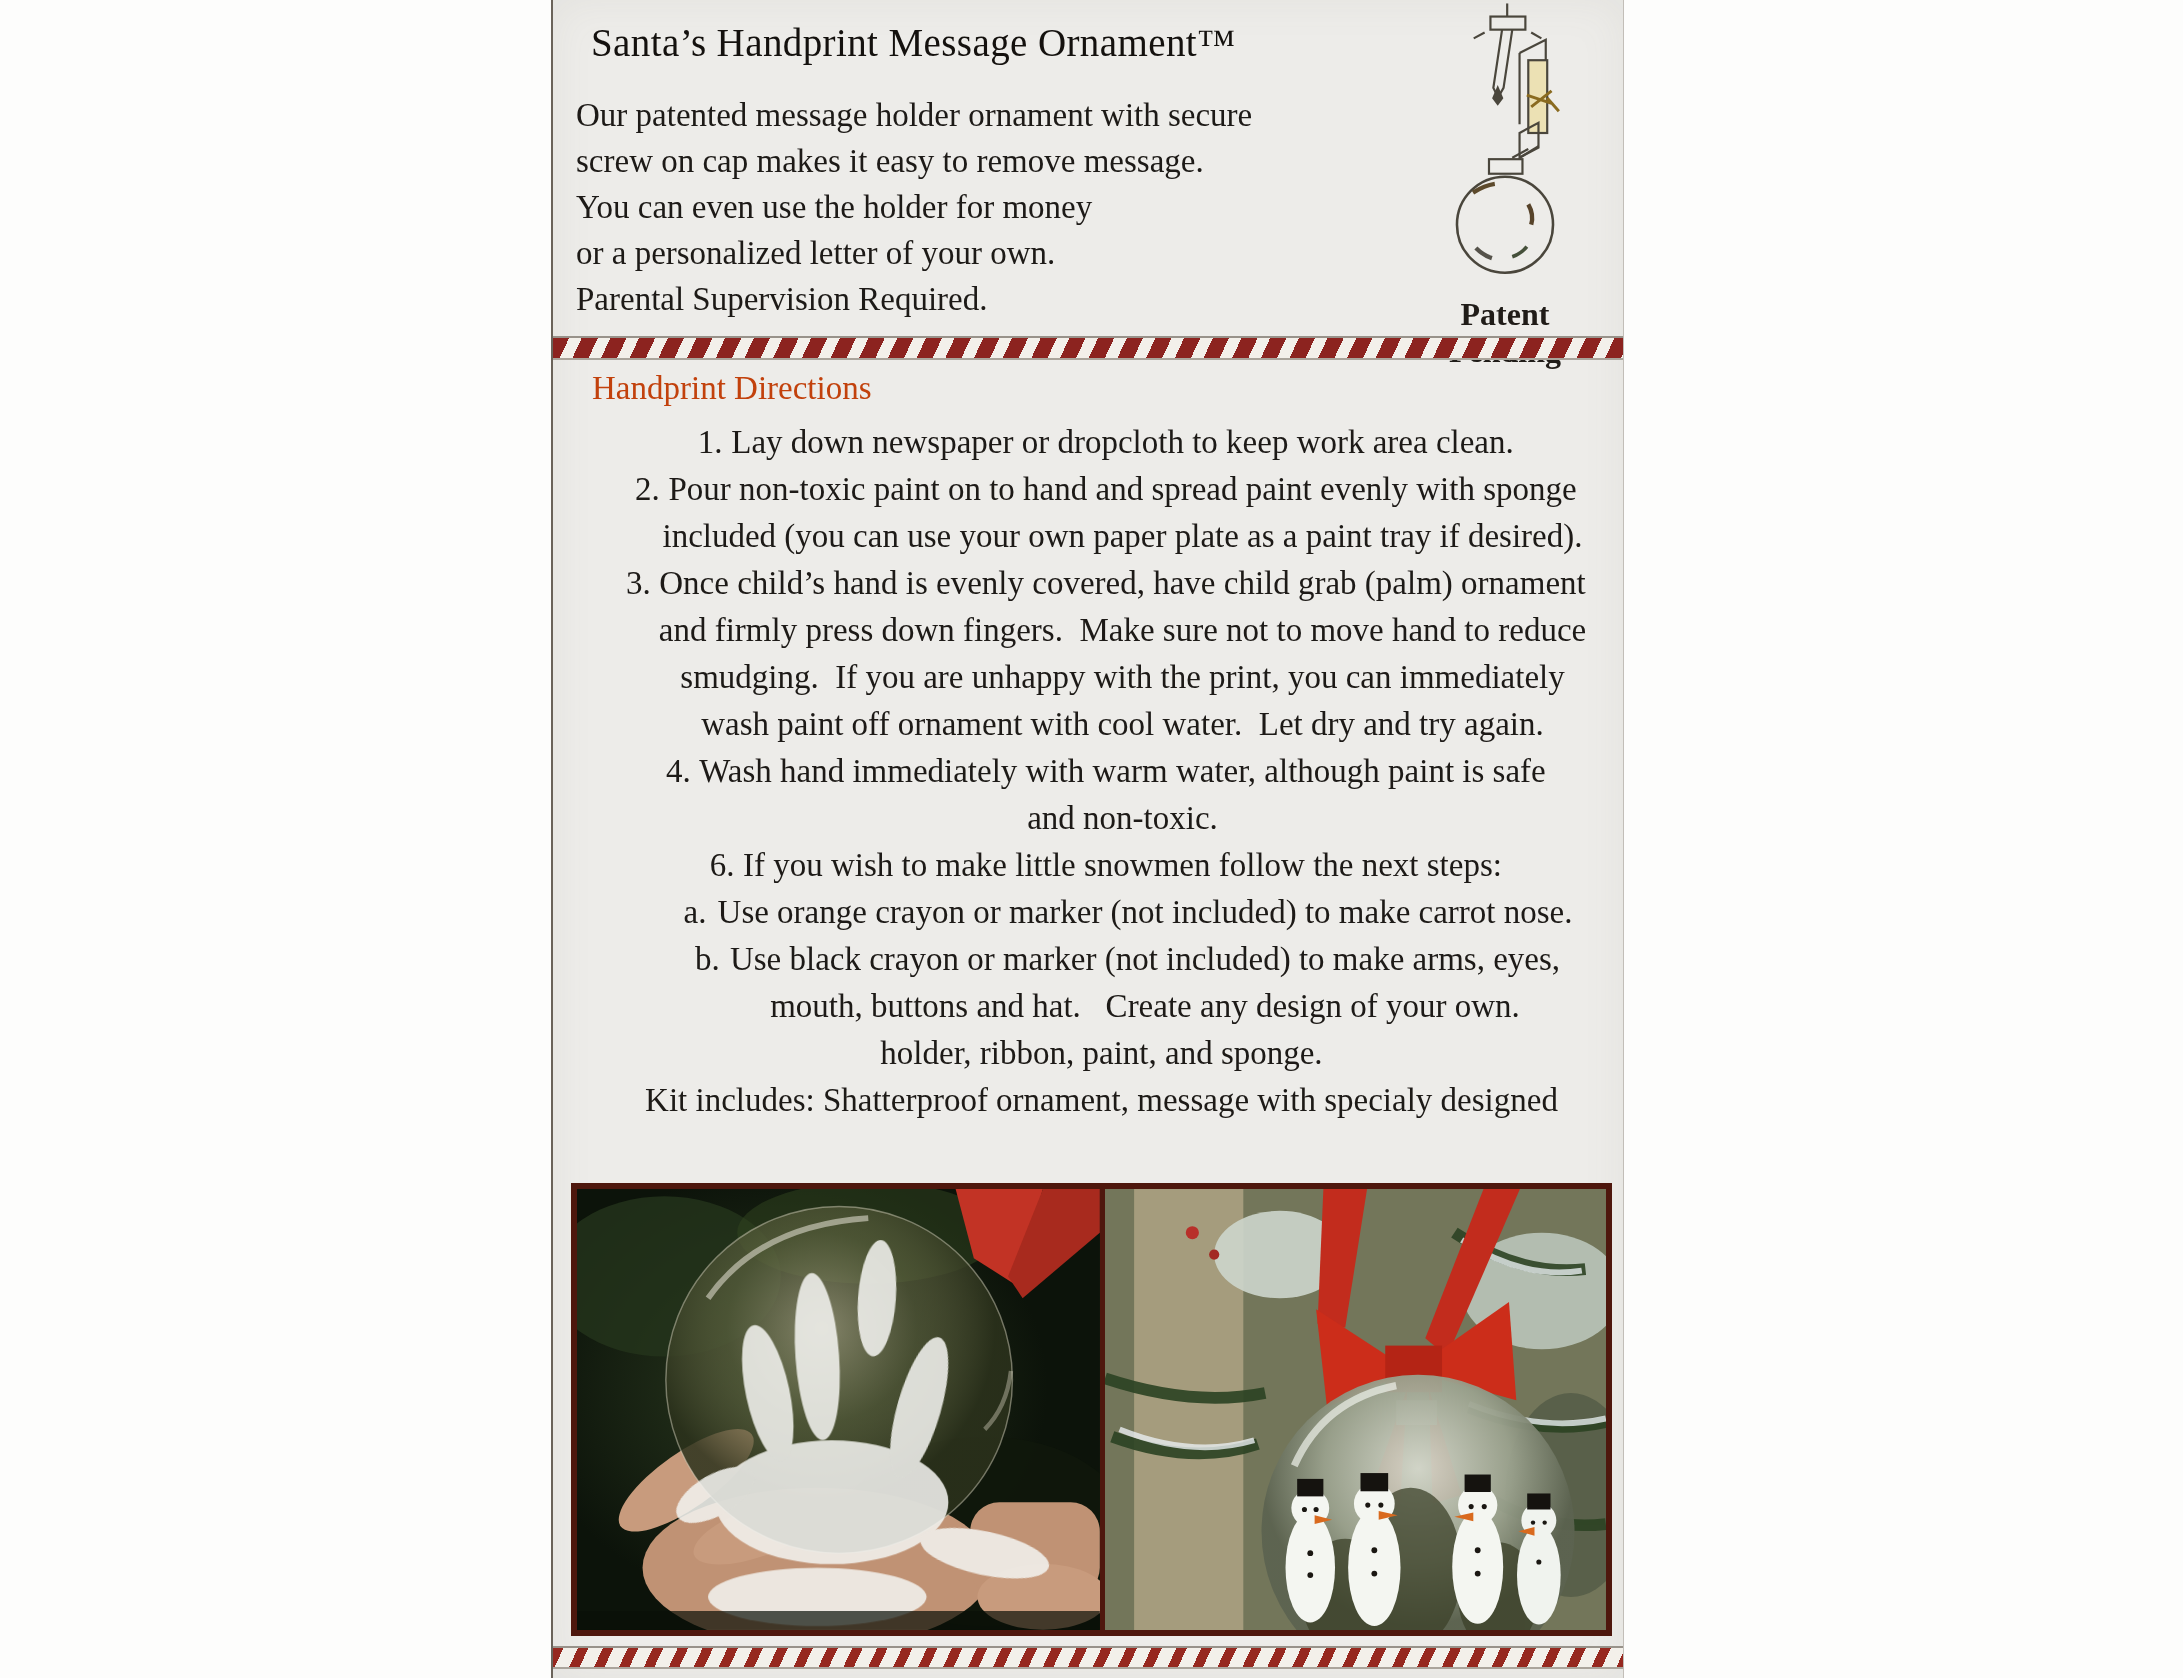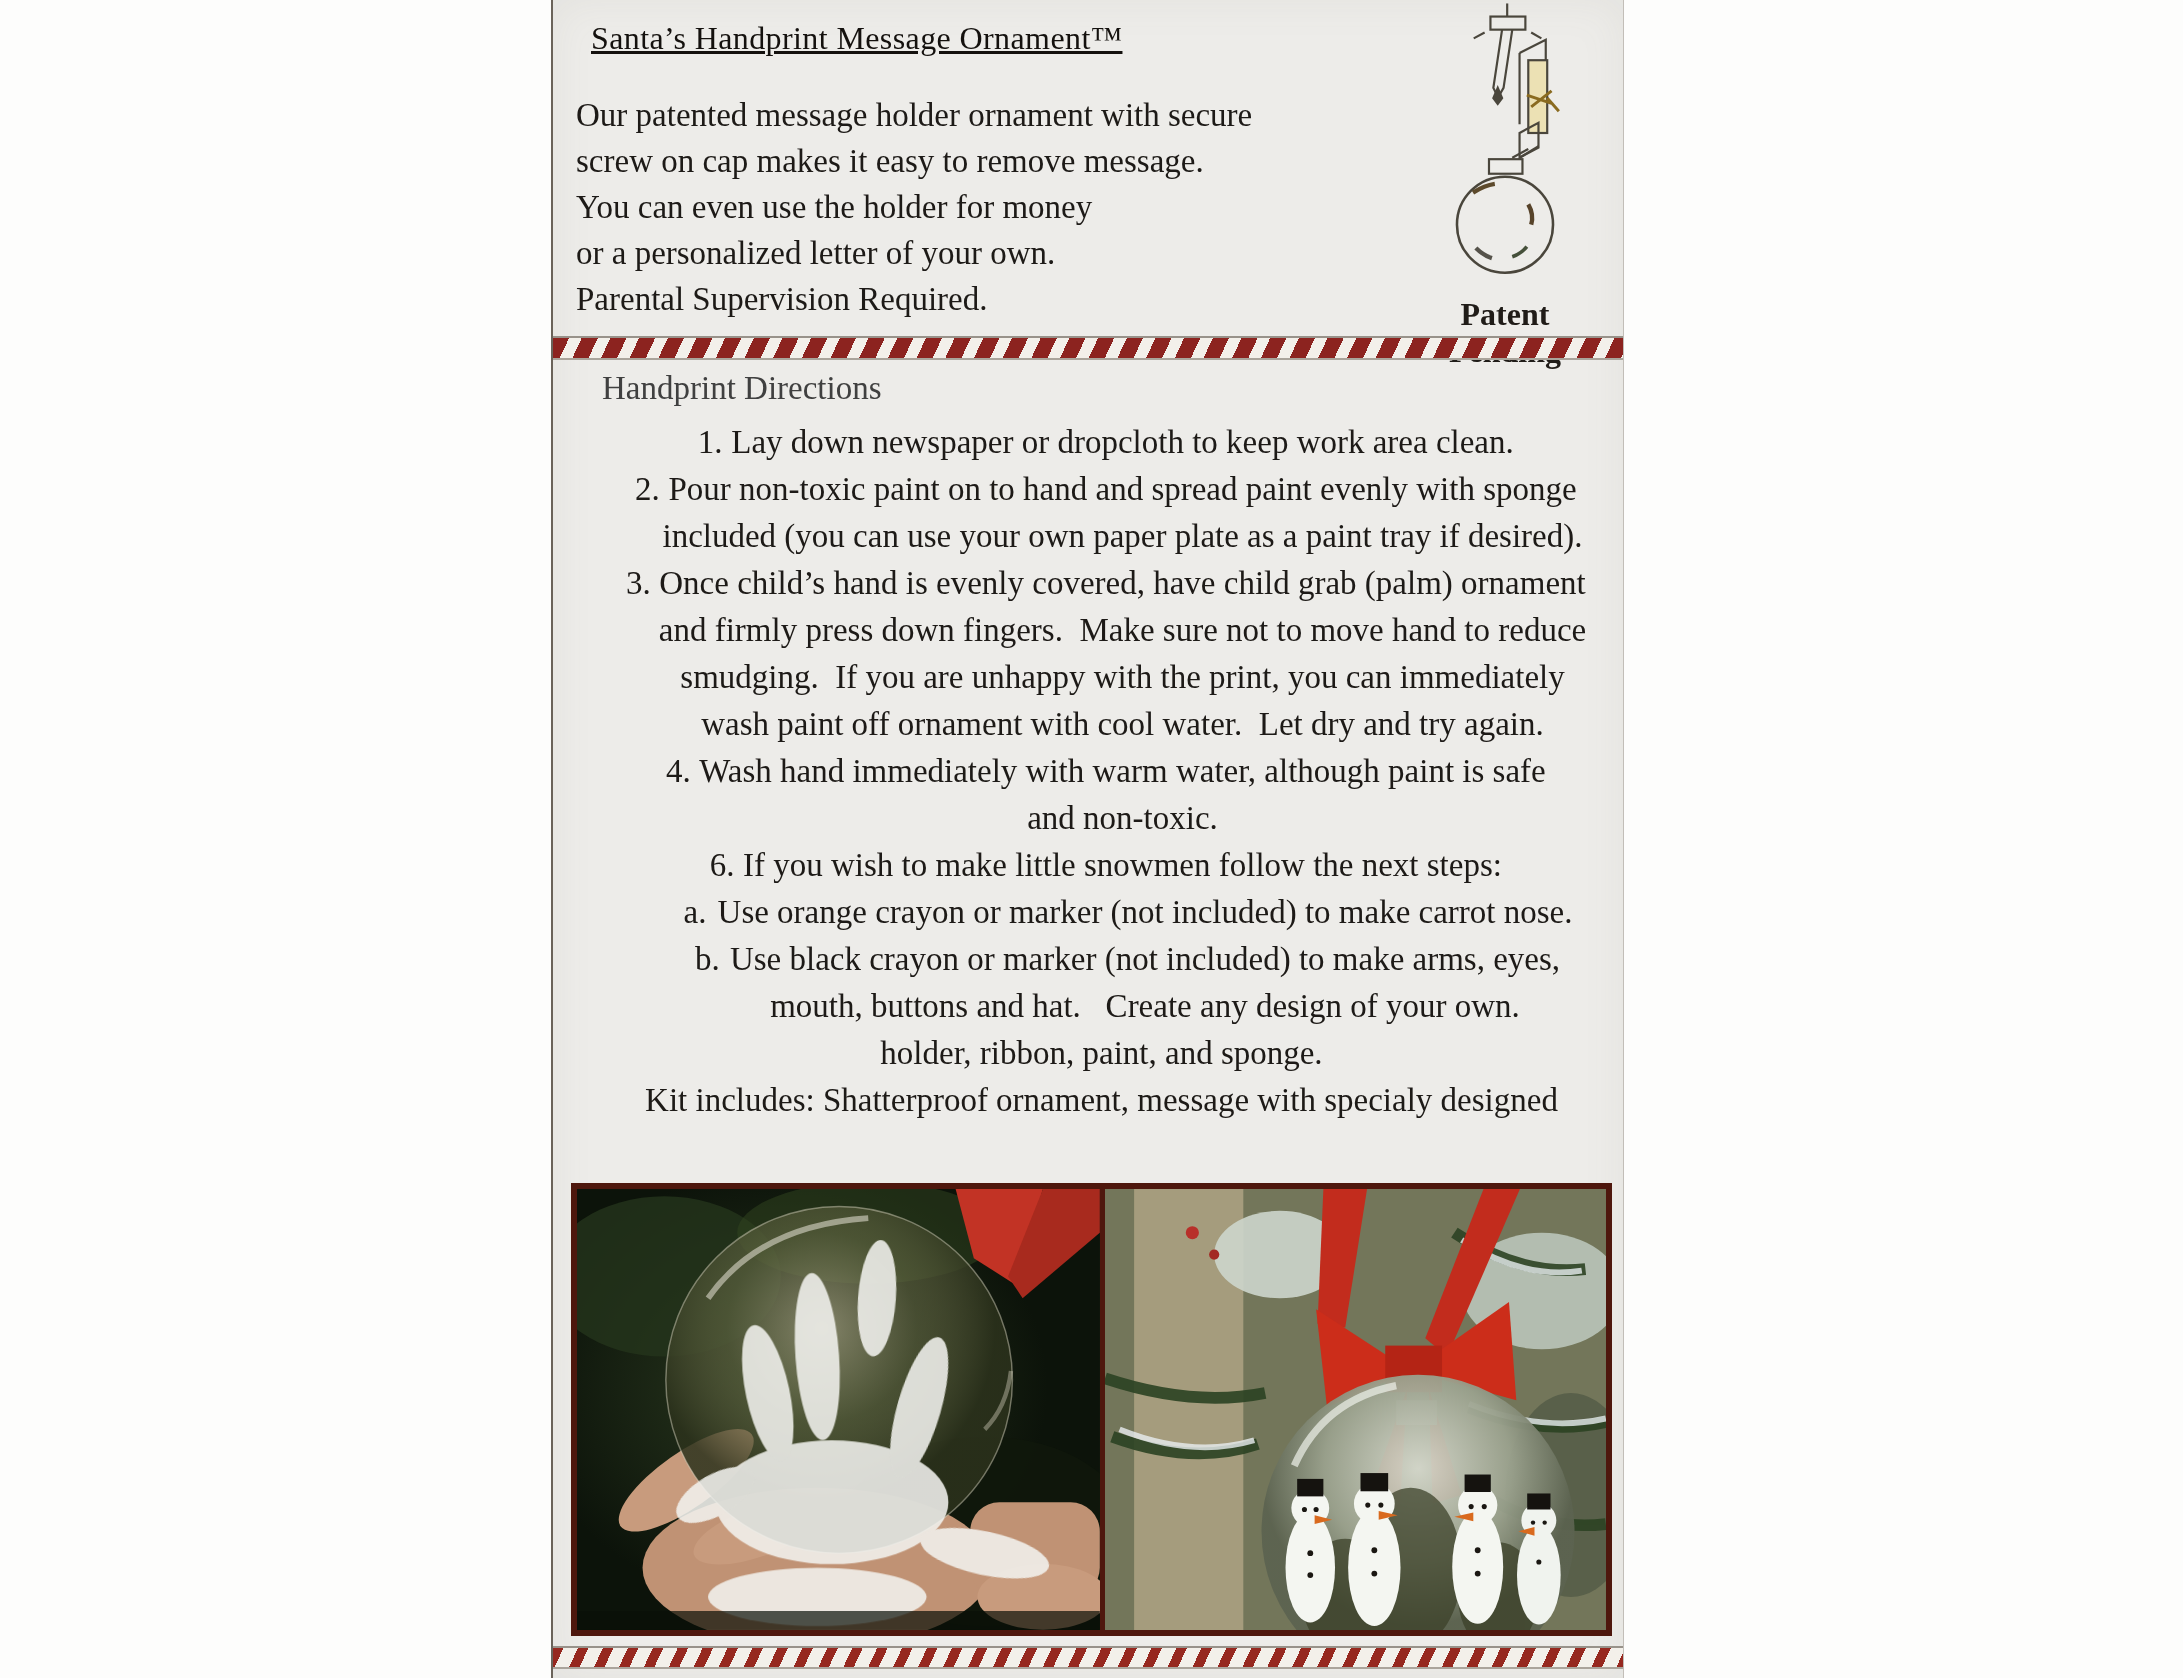--- a/index.html
+++ b/index.html
@@ -3,36 +3,36 @@
 <meta charset="utf-8">
 <style>
   html,body{margin:0;padding:0;background:#ffffff;}
   .stage{position:relative;width:2183px;height:1679px;background:#fdfdfc;overflow:hidden;
          font-family:"Liberation Serif","DejaVu Serif",serif;color:#1d1a17;}
   
   .panel{position:absolute;left:551px;top:0;width:1070px;height:1679px;
          background:#edece9;
          border-left:2.2px solid #6a635a;border-right:1.5px solid #c2beb8;
          box-shadow:inset 0 0 44px rgba(120,115,105,.08);}
-  .title{position:absolute;left:38px;top:20.4px;font-size:32px;letter-spacing:0.4px;
-         color:#14110e;white-space:pre;text-decoration:underline;}
+  .title{position:absolute;left:38px;top:20.4px;font-size:39px;letter-spacing:0.4px;
+         color:#14110e;white-space:pre;}
   .intro{position:absolute;left:23px;top:92px;font-size:33px;line-height:46px;}
   .intro div{white-space:pre;}
   
   .patent-wrap{position:absolute;left:850px;top:1.5px;width:204px;height:342px;}
   .patent-caption{position:absolute;left:0;top:294px;width:204px;text-align:center;
                   font-size:32px;font-weight:600;color:#201c18;}
   
   .stripe{position:absolute;left:0;width:1070px;
           border-top:2.2px solid #98928a;border-bottom:2.2px solid #aaa49b;}
   .stripe.top{top:336px;height:20.4px;
       background:repeating-linear-gradient(115deg,#8c231f 0 14.6px,#f3f0ea 14.6px 26px);}
   .stripe.bottom{top:1646px;height:19px;
       background:repeating-linear-gradient(115deg,#96281f 0 9.5px,#f3f0ea 9.5px 22.6px);}
-  .dir-heading{position:absolute;left:49px;top:370px;font-size:33px;color:#404040;}
+  .dir-heading{position:absolute;left:39px;top:370px;font-size:33px;color:#c2410c;}
   
   .list{position:absolute;left:39px;top:419px;font-size:33px;line-height:47px;width:1019px;text-align:center;}
   .row{white-space:pre;}
   .mk{display:inline-block;width:42px;}
   .row.sub{padding-left:42px;}
   .row.sub .mk{width:45px;}
   
   .photos{position:absolute;left:18px;top:1183px;width:1041px;height:453px;
           background:#4e170d;box-sizing:border-box;padding:5.8px;display:flex;gap:5.8px;}
   .photo{height:100%;overflow:hidden;position:relative;}

